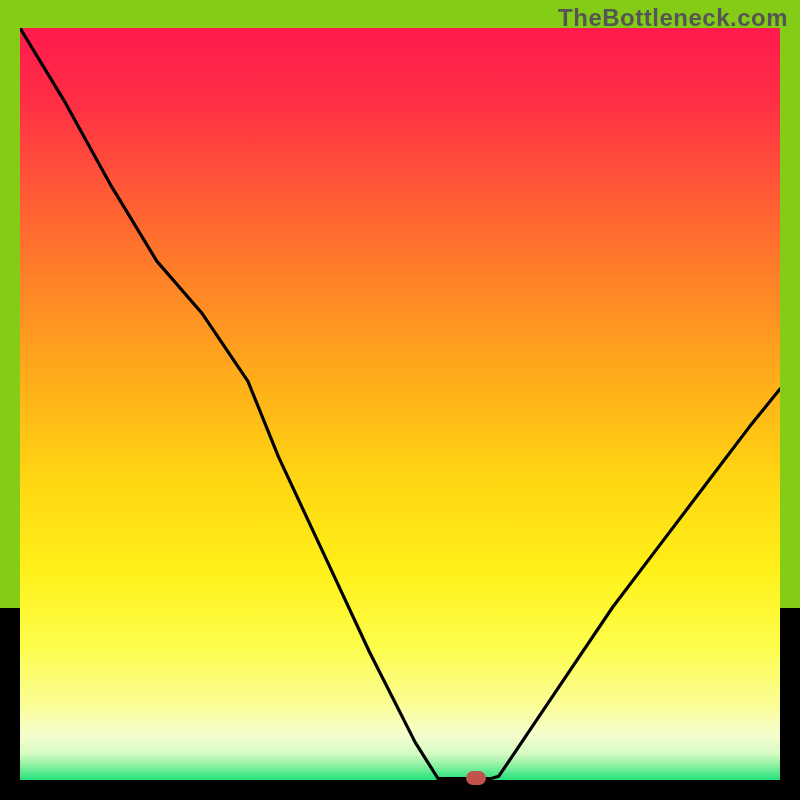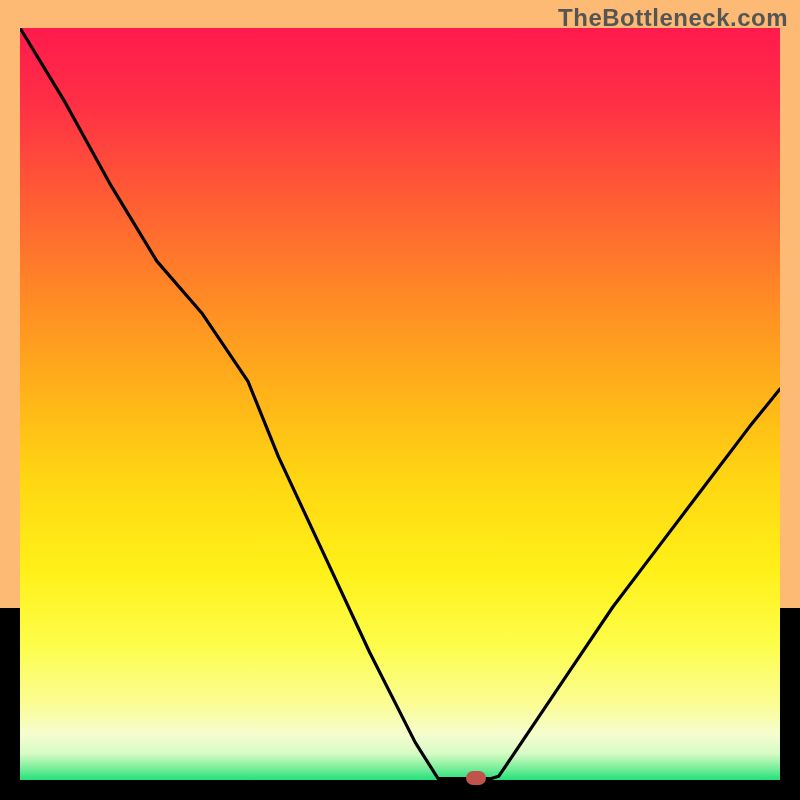--- a/index.html
+++ b/index.html
@@ -8,21 +8,21 @@
     width: 800px;
     height: 800px;
     background: #000;
     overflow: hidden;
     font-family: Arial, Helvetica, sans-serif;
   }
   .frame {
     position: relative;
     width: 800px;
     height: 608px;
-    background: #fdba74;
+    background: #84cc16;
   }
   .watermark {
     position: absolute;
     top: 4px;
     right: 12px;
     color: #555;
     font-size: 24px;
     font-weight: 600;
     letter-spacing: 0.5px;
     z-index: 5;

